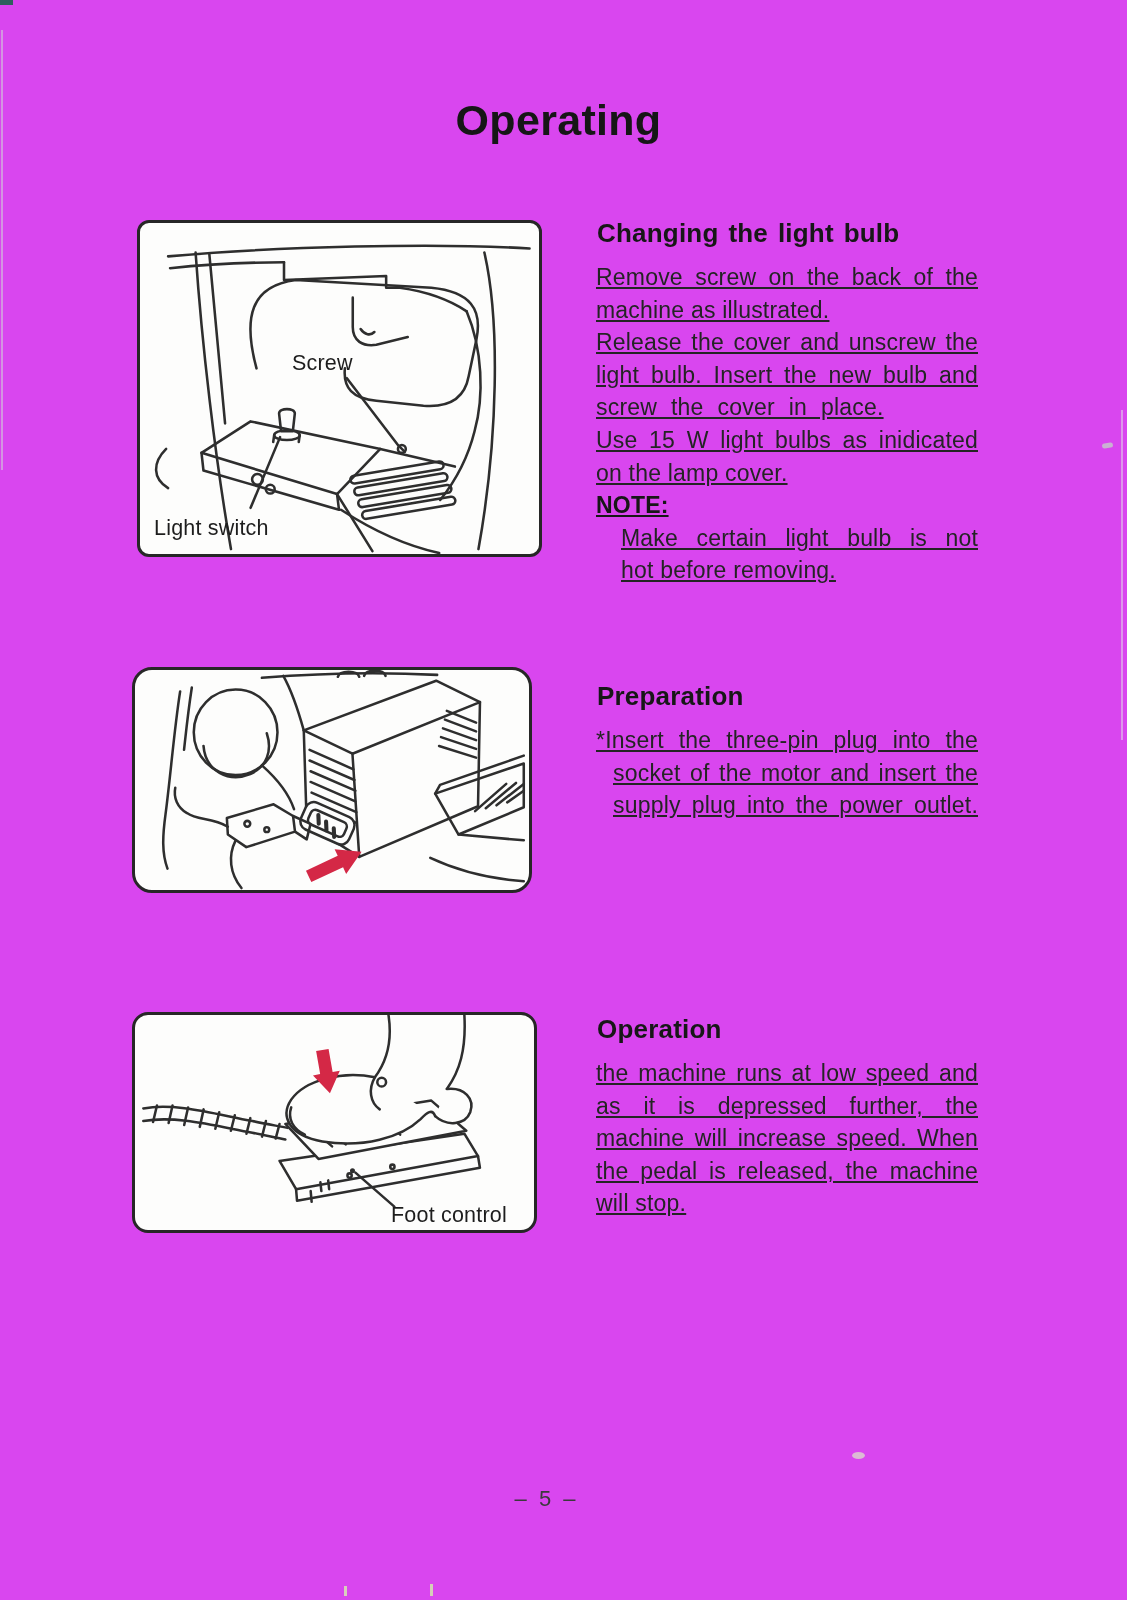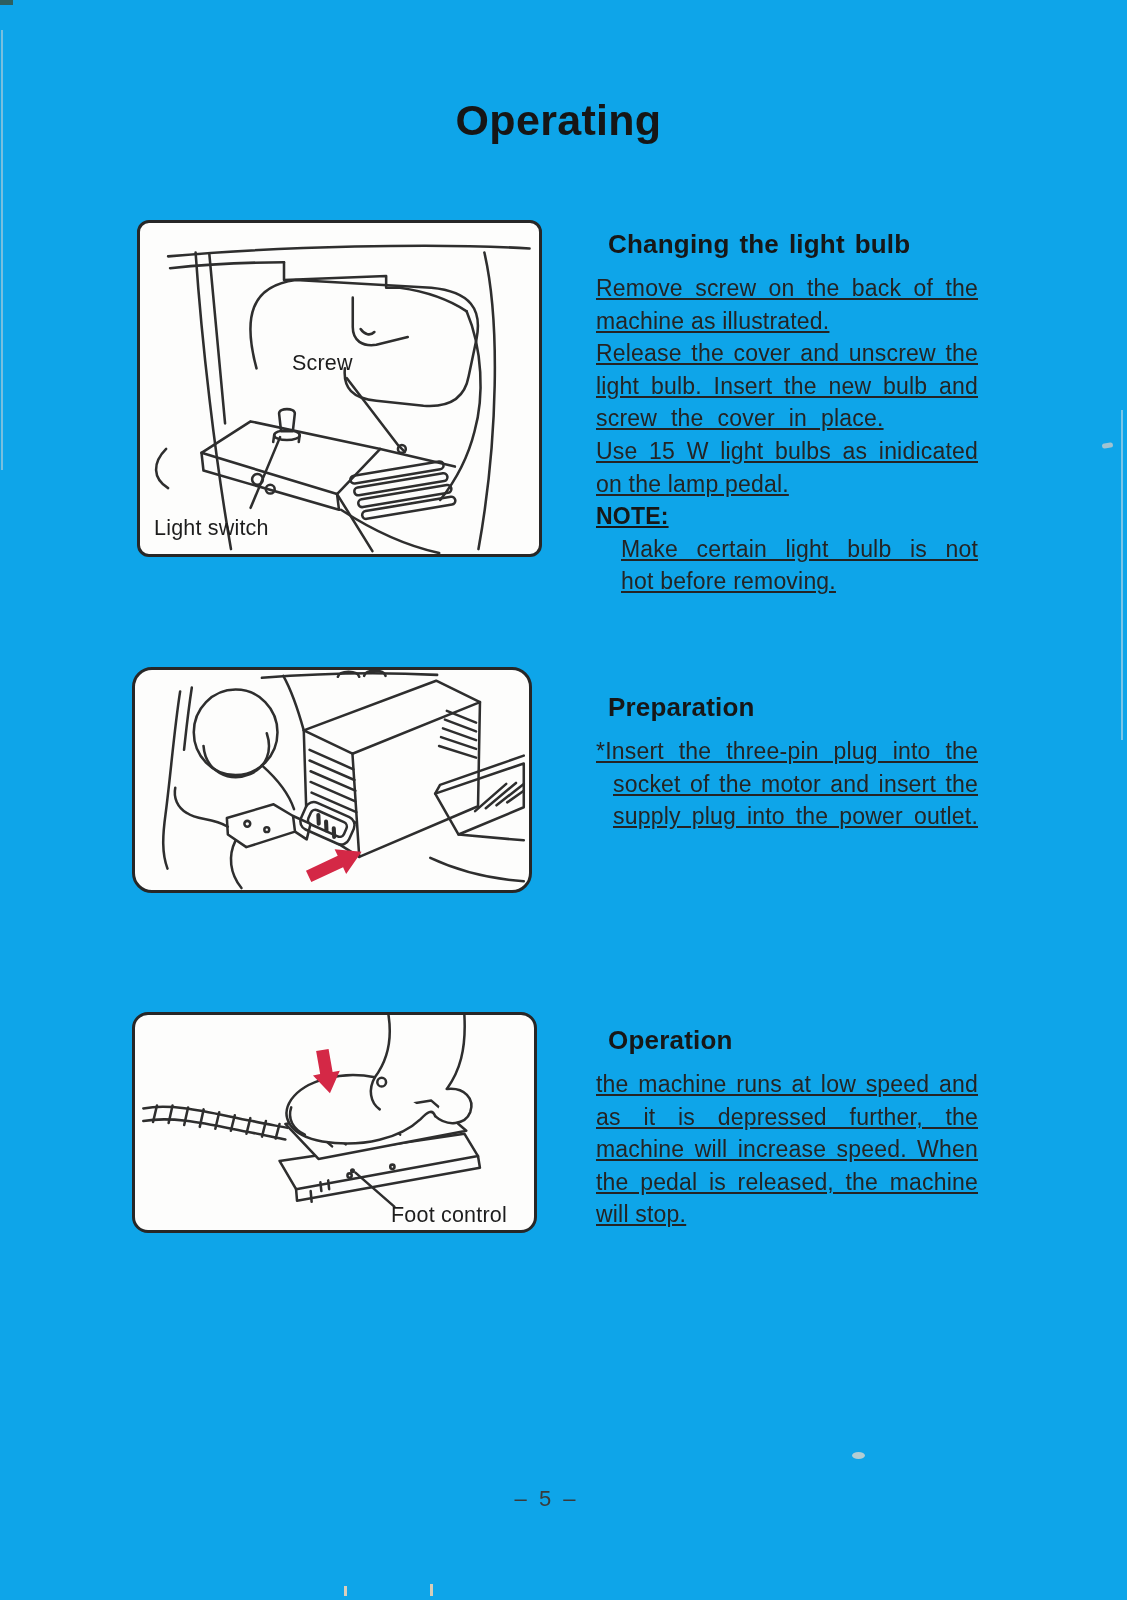--- a/index.html
+++ b/index.html
@@ -1,36 +1,36 @@
 <!DOCTYPE html>
 <html><head>
 <meta charset="utf-8">
 <title>Operating — Manual Page</title>
 <style>
   html,body { margin:0; padding:0; background:#e9e9e9; }
   .page {
     position:relative; width:1127px; height:1600px; margin:0 auto;
-    background:#0ea5e9; overflow:hidden;
+    background:#d946ef; overflow:hidden;
     font-family:"Liberation Sans", sans-serif; color:#222;
   }
   
   .title {
     position:absolute; top:96px; left:0; width:100%; text-align:center;
     font-size:43px; font-weight:bold; letter-spacing:.3px; color:#161616;
     transform:translateX(-5px); margin:0;
   }
   .pageno {
     position:absolute; top:1486px; left:0; width:100%; text-align:center;
     font-size:22px; letter-spacing:3px; color:#3a3a3a;
     transform:translateX(-17px);
   }
   
   .col { position:absolute; left:596px; width:382px; }
   .col h2 {
-    margin:12px; font-size:26px; line-height:30px; font-weight:bold;
+    margin:1px; font-size:26px; line-height:30px; font-weight:bold;
     letter-spacing:.2px; word-spacing:2.5px; color:#171717;
   }
   .body { margin-top:13px; font-size:23px; line-height:32.6px; letter-spacing:.2px; color:#242424; }
   .ln { min-height:32.6px;text-decoration:underline; }
   .j { text-align:justify; text-align-last:justify; }
   .wide { word-spacing:.32em; }
   .note-label { font-weight:bold; color:#171717; }
   .note { padding-left:25px; }
   .ind { padding-left:17px; }
   
@@ -117,21 +117,21 @@
 
   <section class="col" style="top:217px;">
     <h2>Changing the light bulb</h2>
     <div class="body">
       <div class="ln j">Remove screw on the back of the</div>
       <div class="ln">machine as illustrated.</div>
       <div class="ln j">Release the cover and unscrew the</div>
       <div class="ln j">light bulb. Insert the new bulb and</div>
       <div class="ln wide">screw the cover in place.</div>
       <div class="ln j">Use 15 W light bulbs as inidicated</div>
-      <div class="ln">on the lamp pedal.</div>
+      <div class="ln">on the lamp cover.</div>
       <div class="ln note-label">NOTE:</div>
       <div class="note">
         <div class="ln j">Make certain light bulb is not</div>
         <div class="ln">hot before removing.</div>
       </div>
     </div>
   </section>
 
   <figure class="fig" style="left:132px; top:667px; width:400px; height:226px; margin:0; border-radius:20px;">
     <svg viewBox="0 0 400 226">

